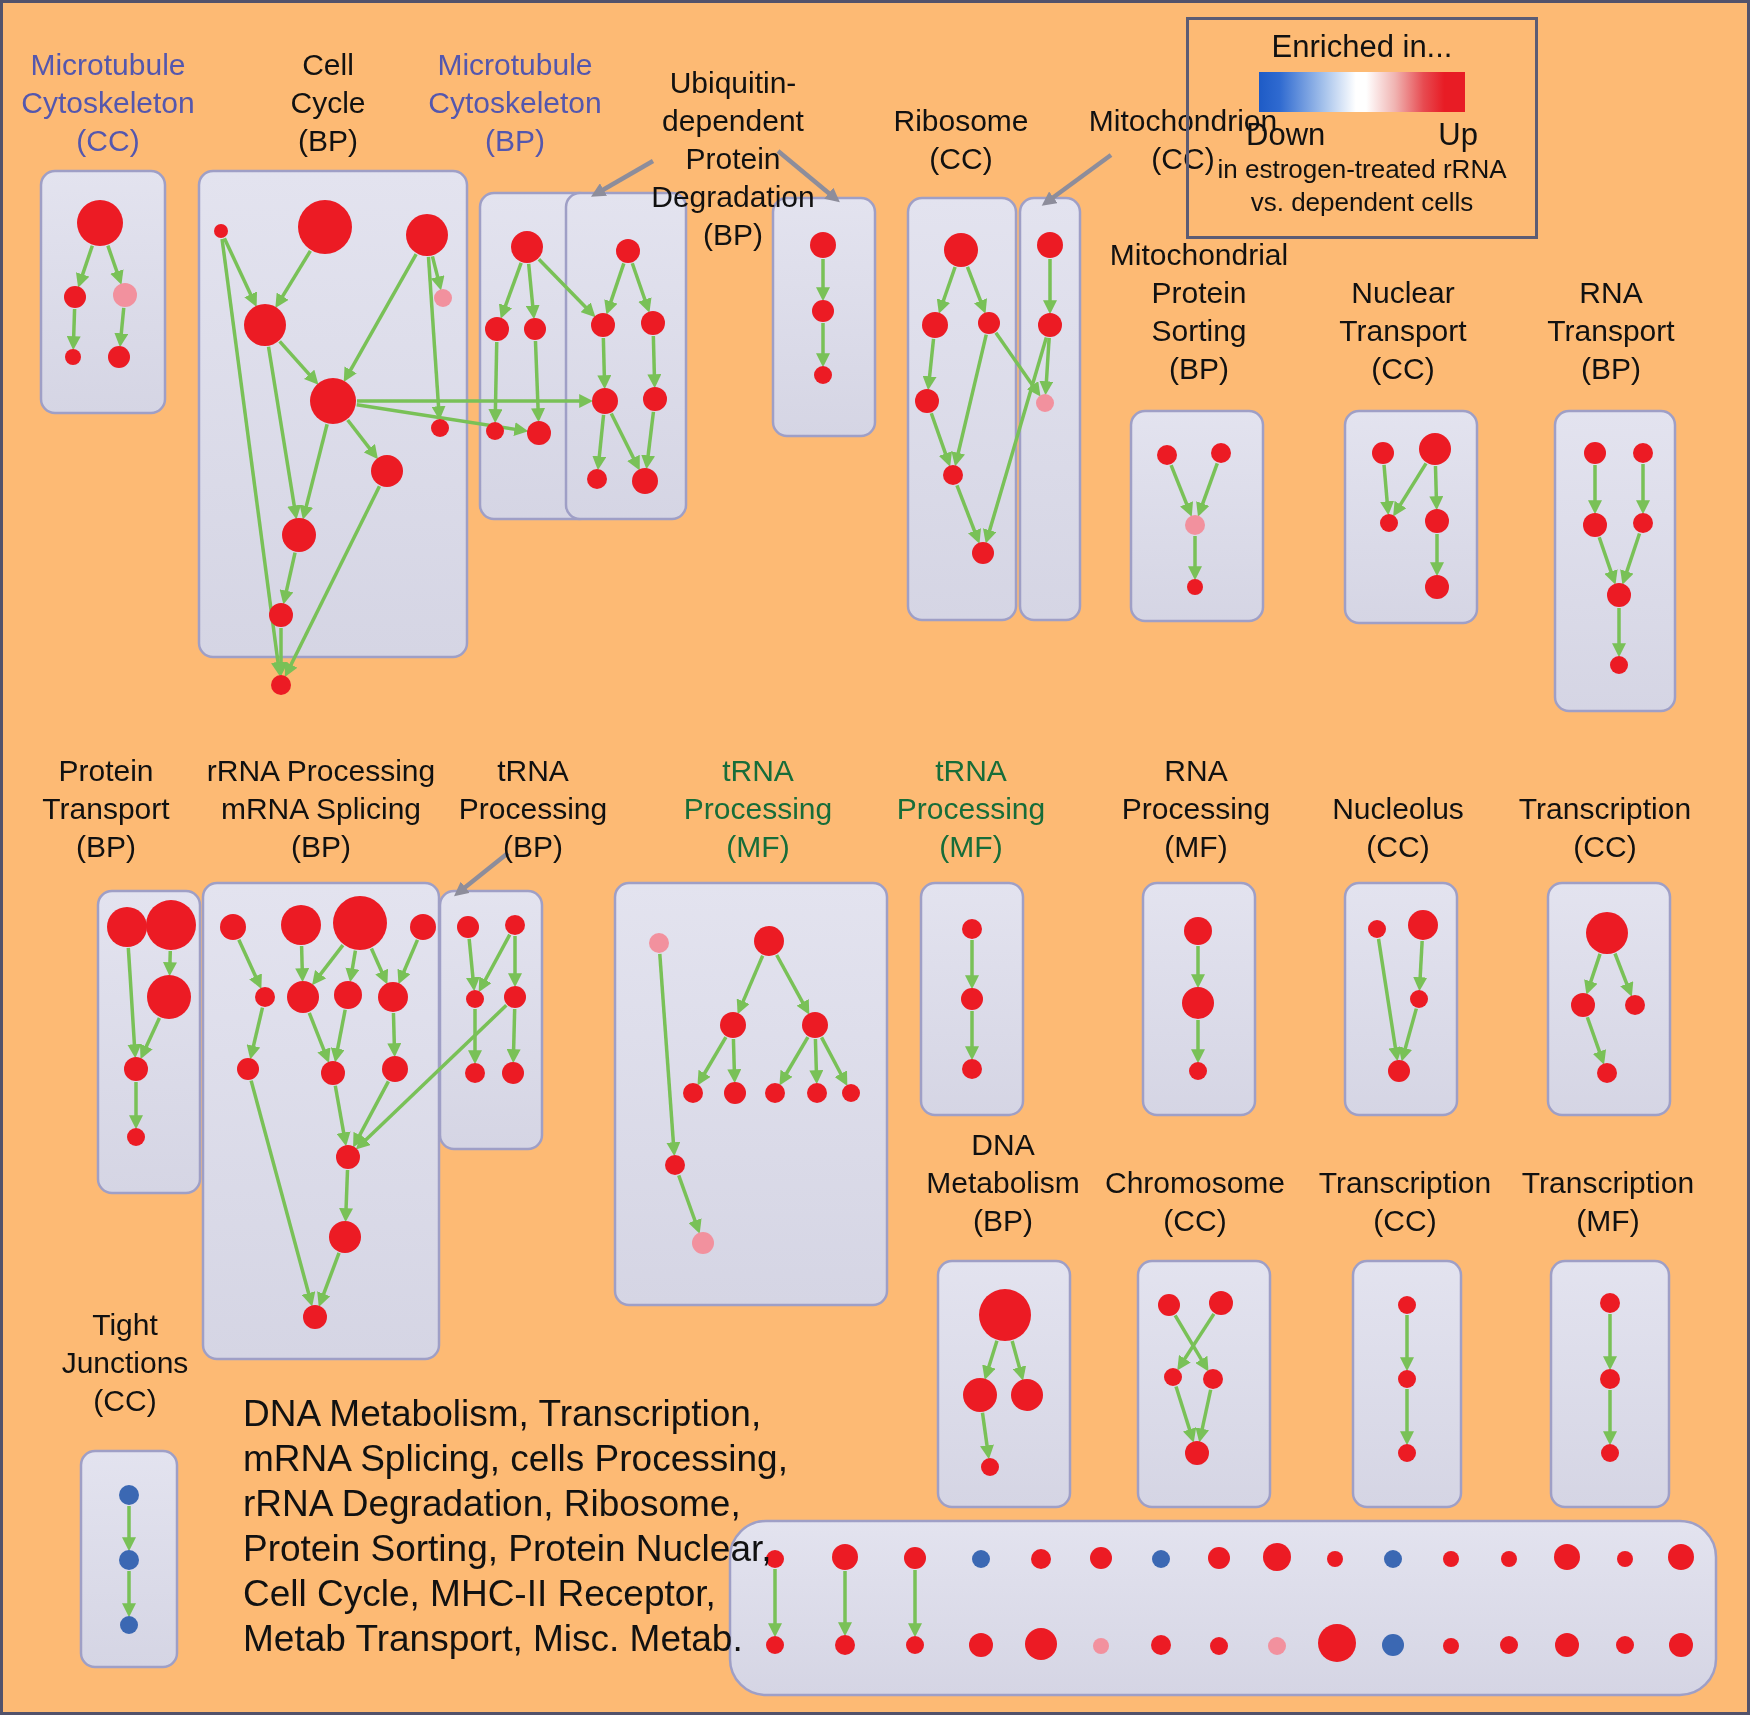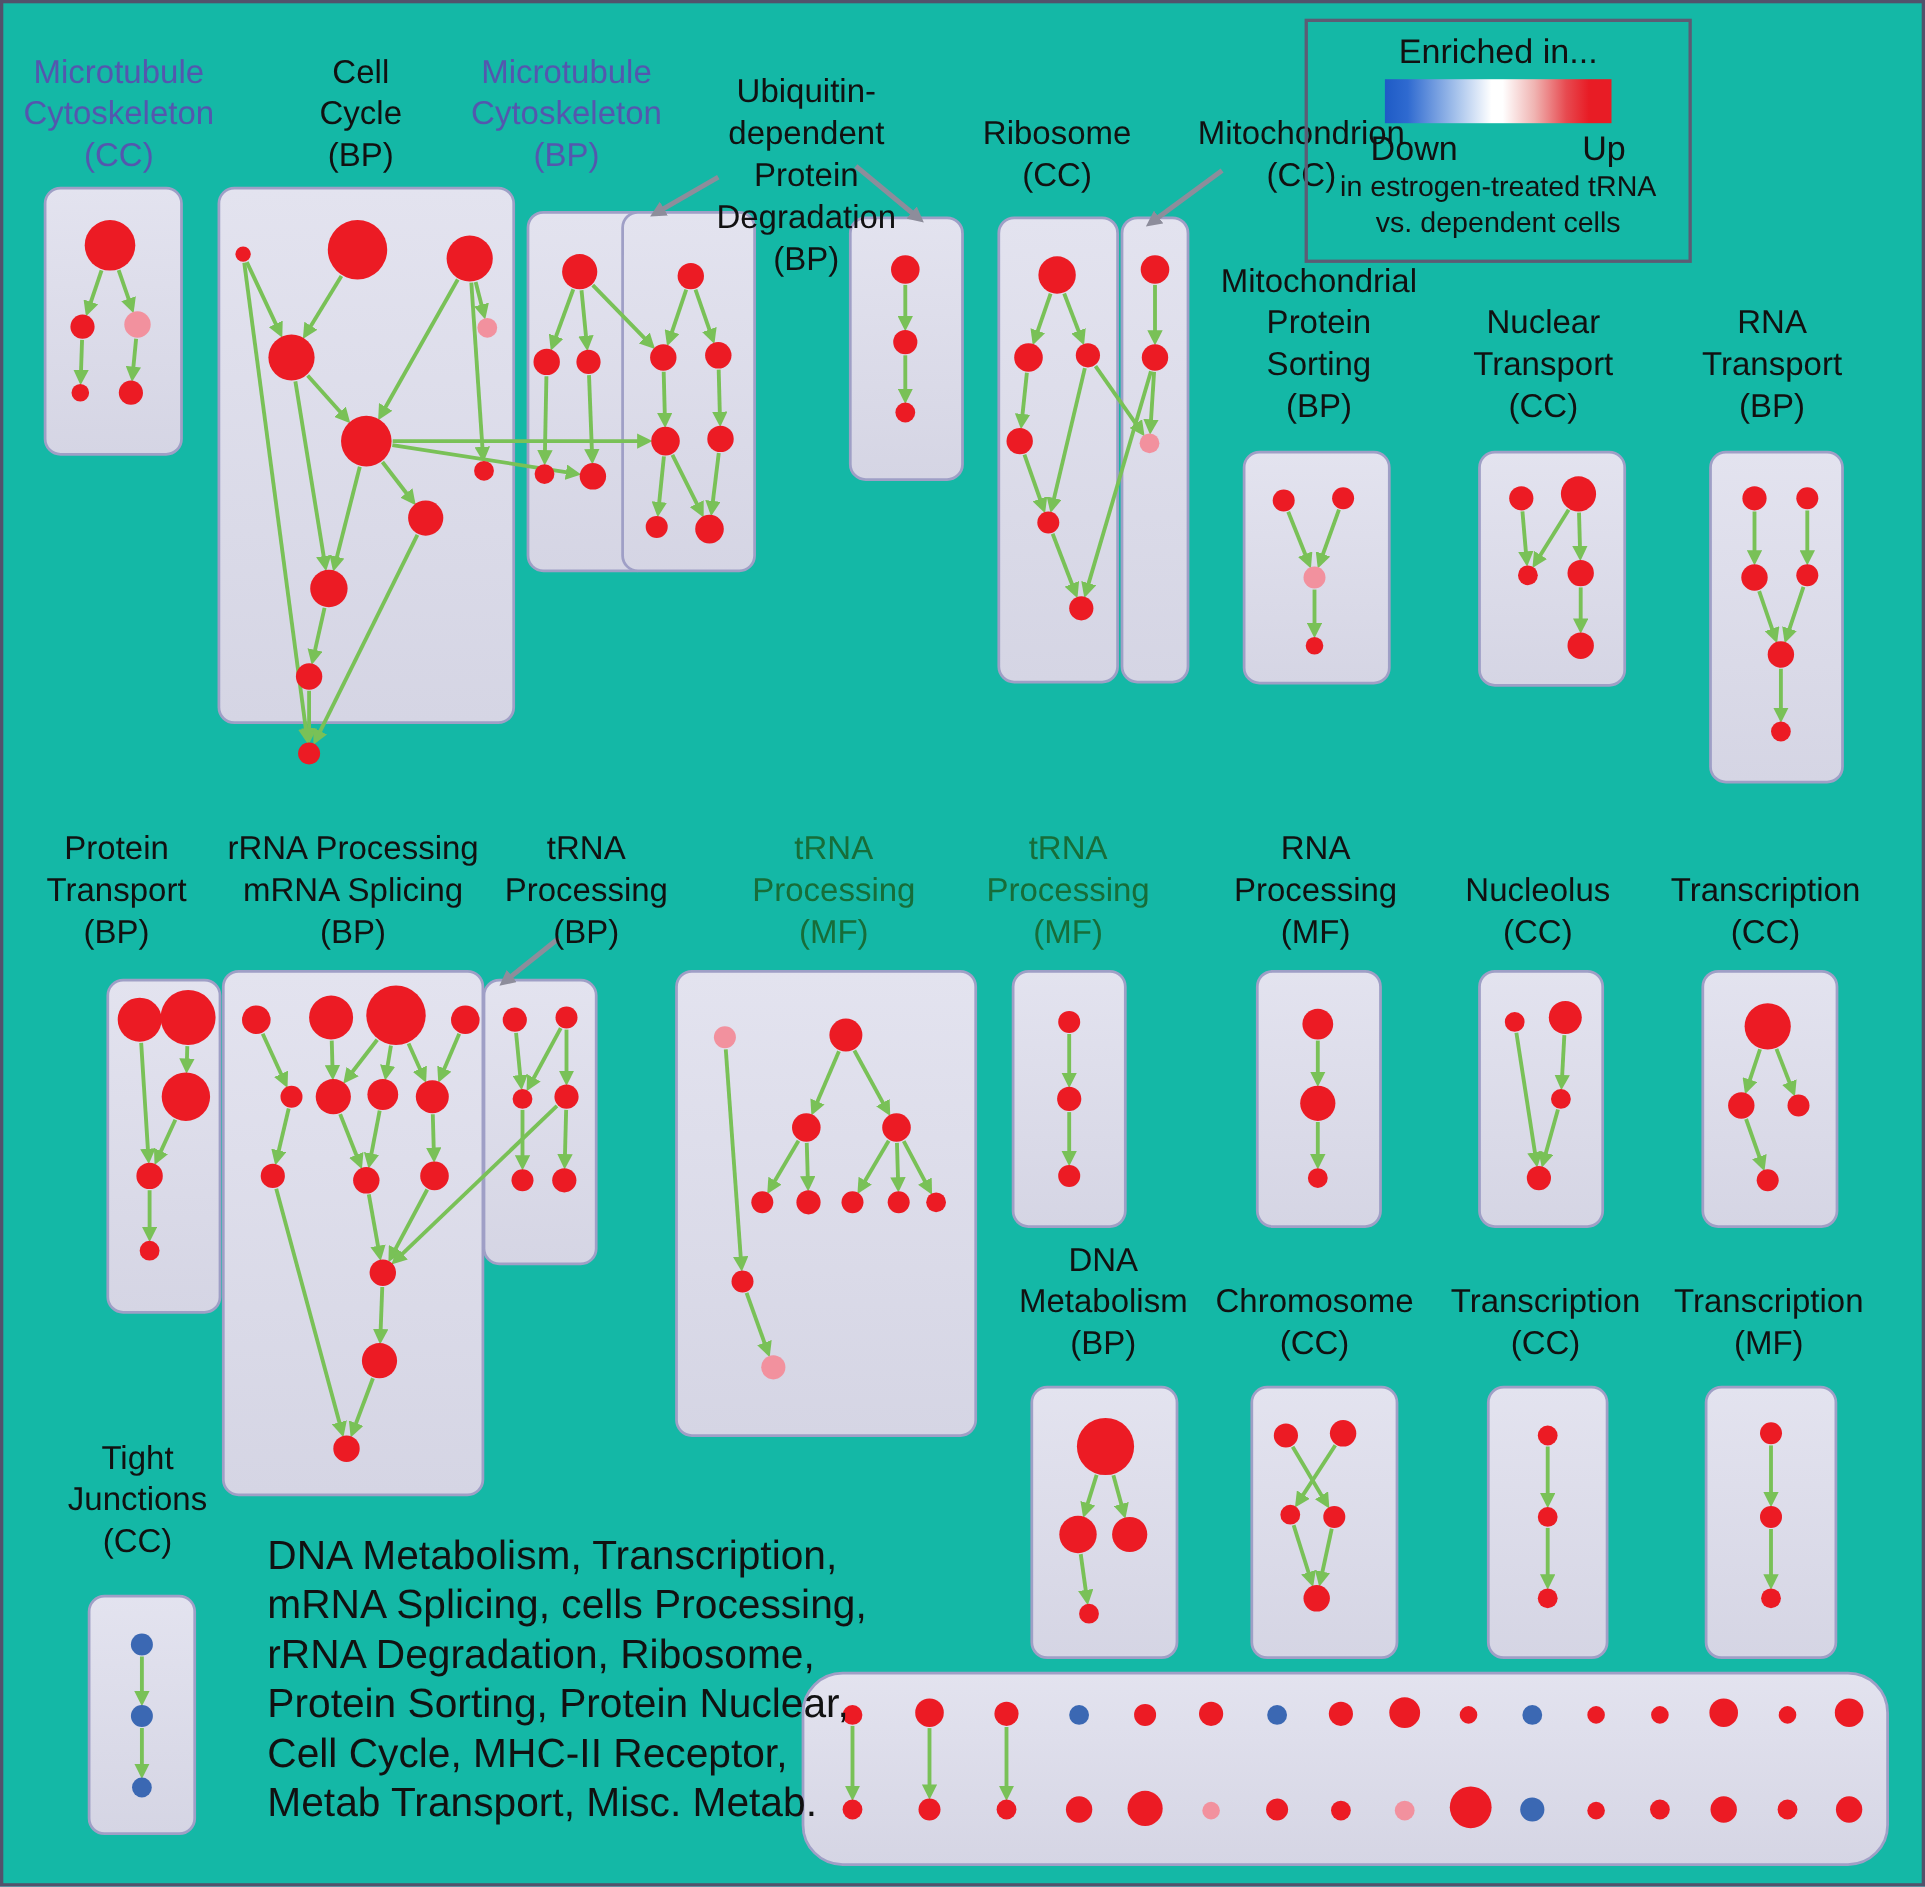--- a/index.html
+++ b/index.html
@@ -1,19 +1,19 @@
 <!DOCTYPE html>
 <html><head>
 <meta charset="utf-8">
 <style>
   html,body{margin:0;padding:0;background:#9a9ab8;}
   .page{
     position:relative;
     width:1750px;height:1715px;
-    background:#14b8a6;
+    background:#fdba74;
     border:3px solid #52526b;
     box-sizing:border-box;
     overflow:hidden;
     font-family:"Liberation Sans","DejaVu Sans",sans-serif;
     color:#111;
   }
   svg#diagram{position:absolute;left:0;top:0;}
   .cluster-box{fill:url(#boxgrad);stroke:#9f9fc6;stroke-width:2.5;}
   .cluster-label{font-size:30px;}
   text{font-family:"Liberation Sans","DejaVu Sans",sans-serif;text-anchor:middle;}
@@ -377,21 +377,21 @@
       </g>
     </svg>
 
   <div class="legend">
     <div class="legend-title">Enriched in...</div>
     <div class="legend-bar"></div>
     <div class="legend-downup">
       <span>Down</span>
       <span>Up</span>
     </div>
-    <div class="legend-sub">in estrogen-treated tRNA</div>
+    <div class="legend-sub">in estrogen-treated rRNA</div>
     <div class="legend-sub">vs. dependent cells</div>
   </div>
 
   <div class="misc-note" id="misc-note">
       <div>DNA Metabolism, Transcription,</div>
       <div>mRNA Splicing, cells Processing,</div>
       <div>rRNA Degradation, Ribosome,</div>
       <div>Protein Sorting, Protein Nuclear,</div>
       <div>Cell Cycle, MHC-II Receptor,</div>
       <div>Metab Transport, Misc. Metab.</div>

